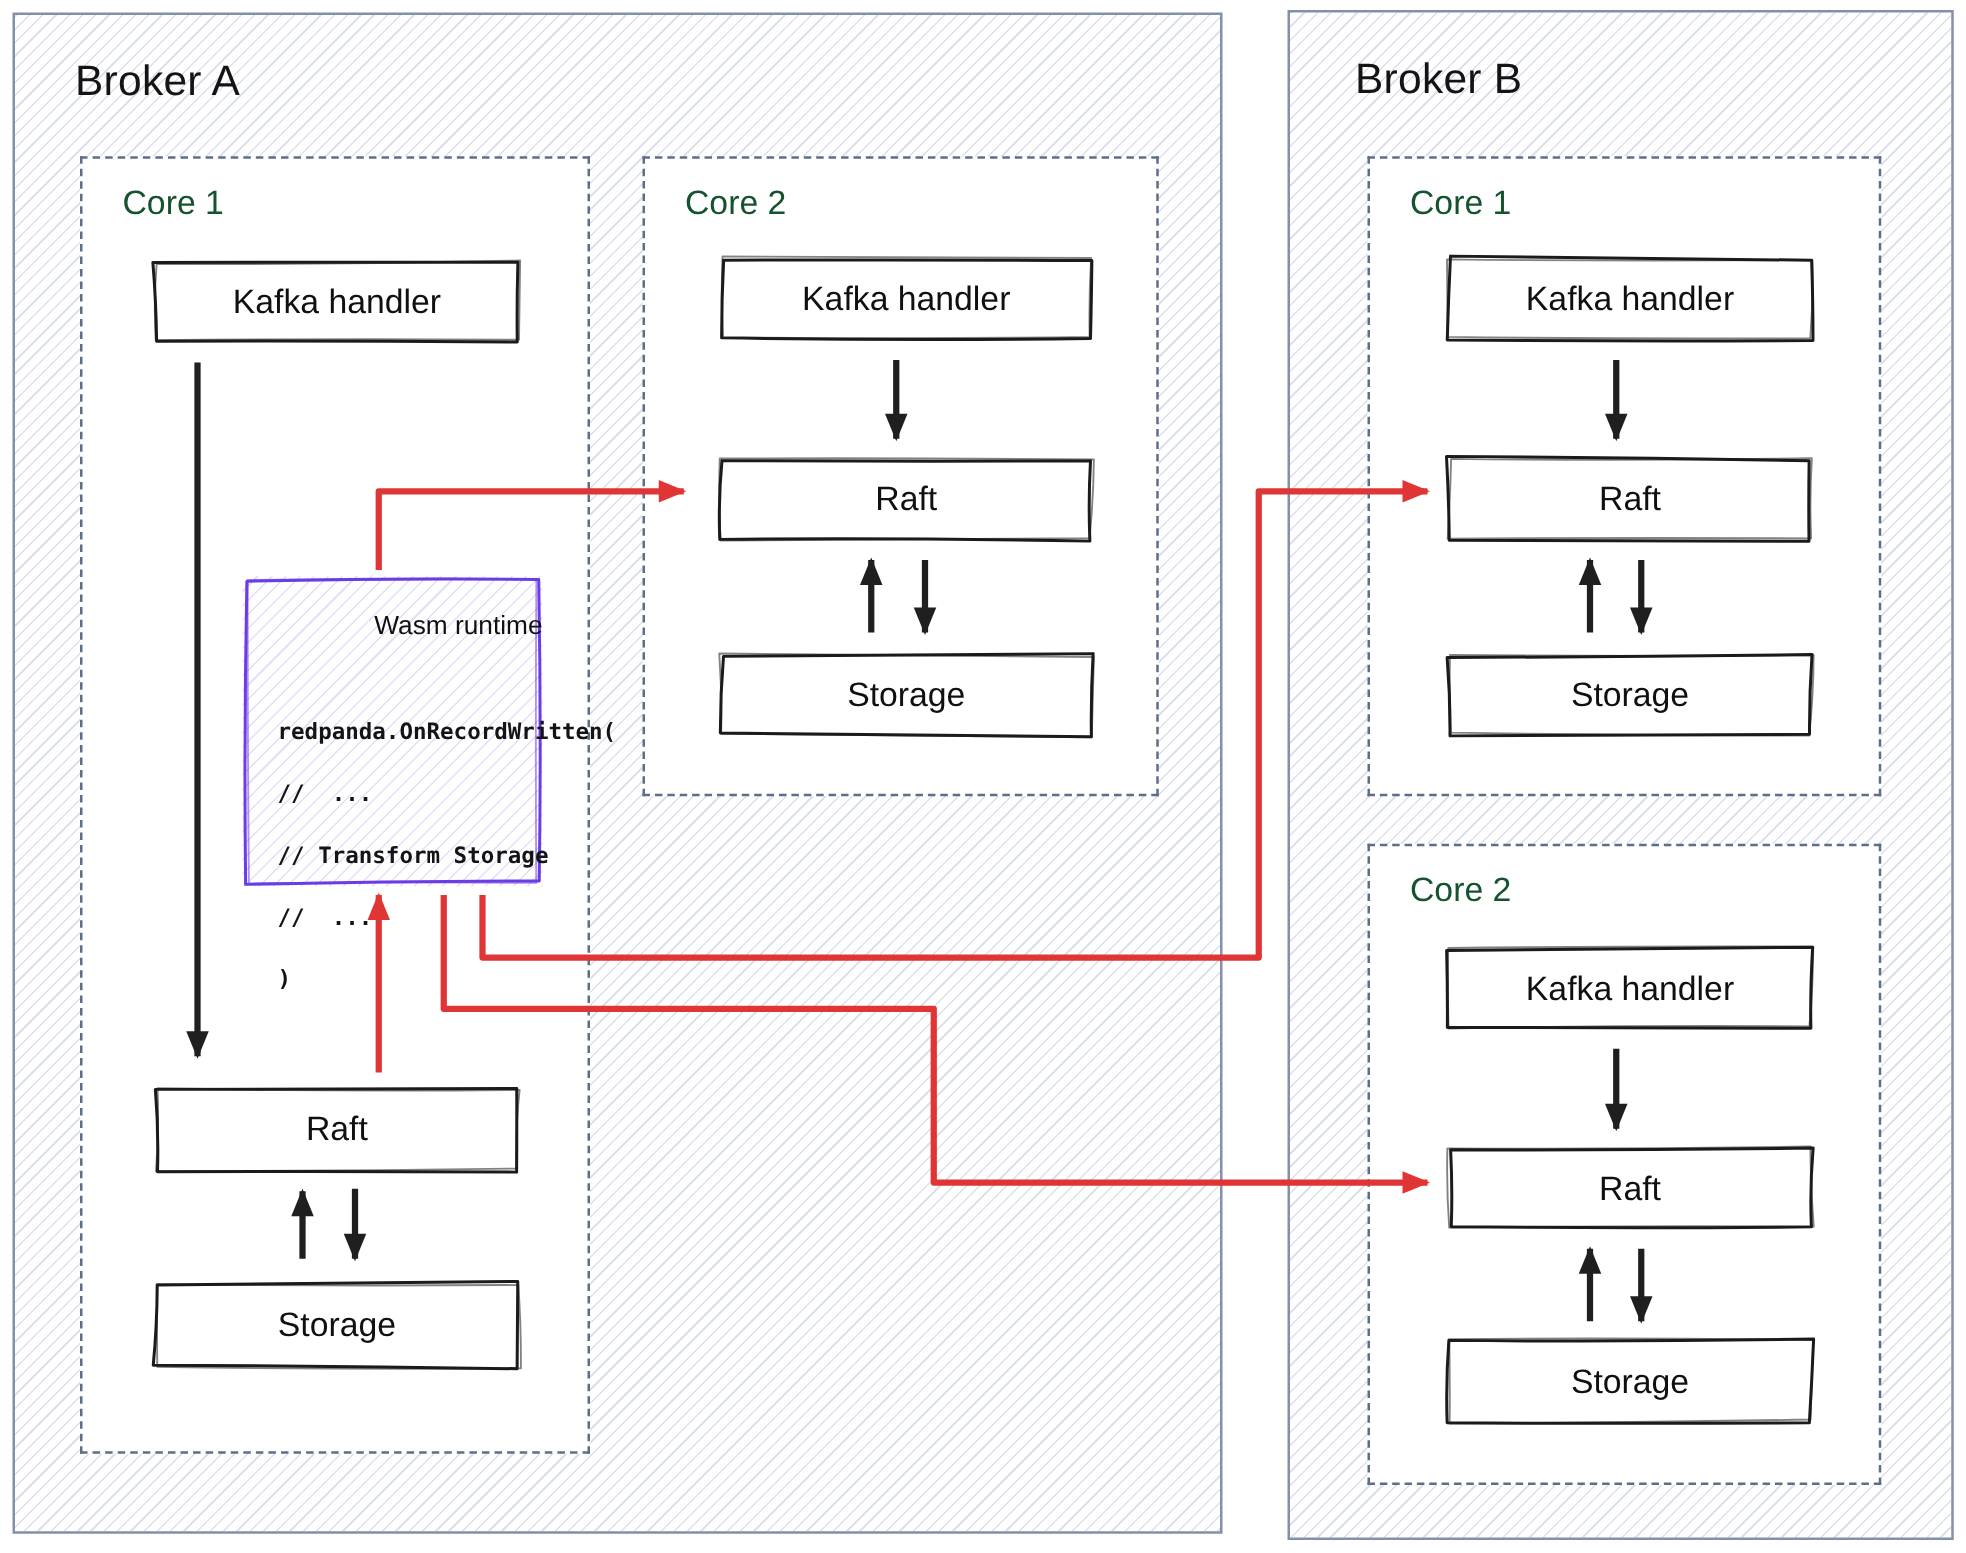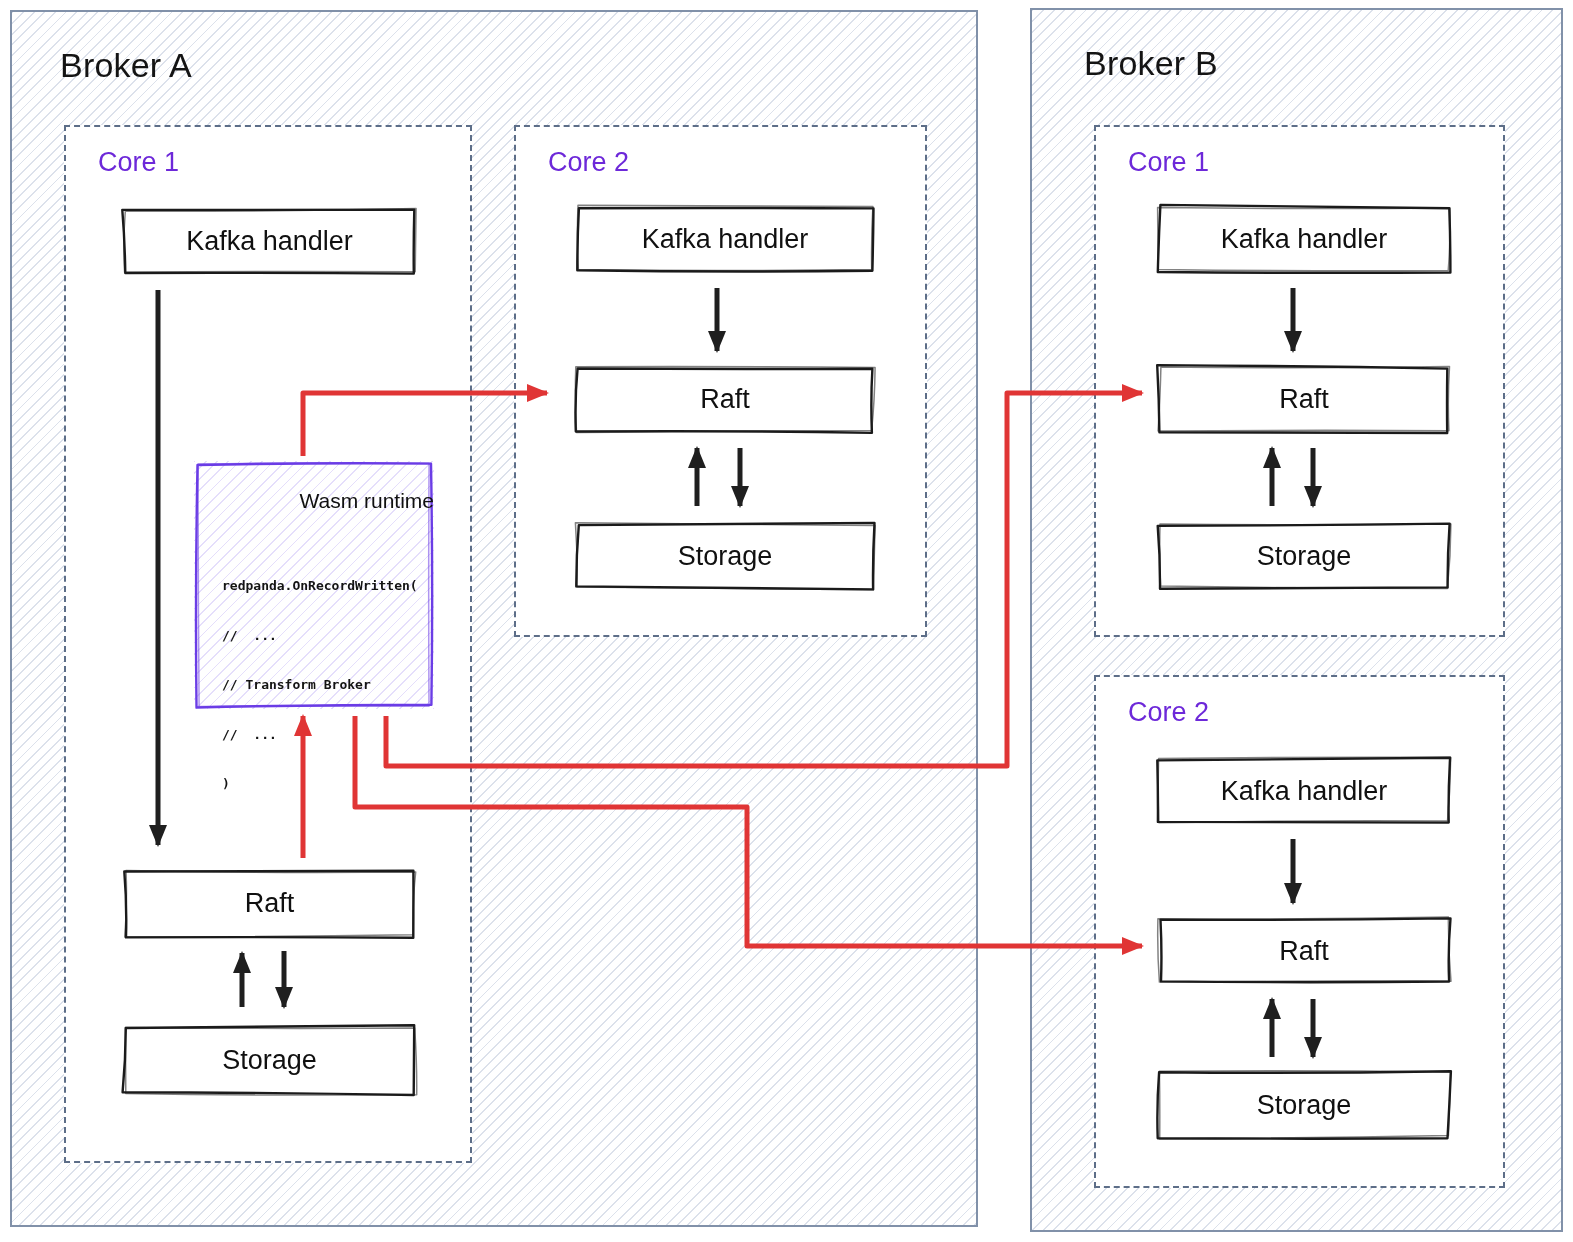--- a/index.html
+++ b/index.html
@@ -18,42 +18,42 @@
     padding-left:20px;
   }
   .broker-title{
     position:absolute;font-size:34px;font-weight:400;color:#141414;letter-spacing:.2px;
   }
   
   .core{
     position:absolute;background:#ffffff;border:2px dashed #5d6e88;box-sizing:border-box;
   }
   .core-title{
-    position:absolute;left:32px;top:20px;font-size:27px;color:#6d28d9;
+    position:absolute;left:32px;top:20px;font-size:27px;color:#14532d;
   }
   
   .sketch{
     position:absolute;background:#ffffff;display:flex;align-items:center;justify-content:center;
     box-sizing:border-box;
   }
   .sketch .label{font-size:27px;color:#101010;position:relative;z-index:2;}
   .sk{position:absolute;left:0;top:0;overflow:visible;pointer-events:none;z-index:1;}
   
   .wasm-box{
     display:block;
     background:
       repeating-linear-gradient(135deg, rgba(124,92,236,0.20) 0px, rgba(124,92,236,0.20) 1.2px, transparent 1.2px, transparent 8px),
       #ffffff;
   }
   .wasm-title{
     position:relative;z-index:2;text-align:right;margin-top:28px;font-size:21px;color:#101010;
   }
   .wasm-code{
     position:absolute;z-index:2;left:28px;top:84px;
-    font-family:"DejaVu Sans Mono",monospace;font-size:13px;line-height:16.5px;font-weight:700;
+    font-family:"DejaVu Sans Mono",monospace;font-size:18px;line-height:16.5px;font-weight:700;
     color:#141414;white-space:pre;
   }
   .wasm-code div{white-space:pre;}
   
   .arrows{position:absolute;left:0;top:0;z-index:50;pointer-events:none;}
 </style>
 </head>
 <body>
 
 <div class="stage">
@@ -74,21 +74,21 @@
 
       <div class="sketch wasm-box" style="left:128px;top:334px;width:240px;height:248px;">
           <svg class="sk" width="240" height="248" viewBox="0 0 240 248">
             <path d="M3.5 4.0 Q122.2 1.4 237.0 2.6 Q239.1 125.2 237.4 243.7 Q120.1 243.7 2.5 246.5 Q1.1 127.1 3.5 4.0 Z" fill="none" stroke="#6b3de6" stroke-width="2.4" opacity="1" stroke-linejoin="round"></path>
             <path d="M4.2 3.1 Q121.4 0.9 235.1 2.3 Q234.3 122.7 235.0 245.3 Q120.5 244.5 5.1 245.5 Q4.0 125.6 4.2 3.1 Z" fill="none" stroke="#6b3de6" stroke-width="1.5" opacity="0.55" stroke-linejoin="round"></path>
           </svg>
         <div class="wasm-title">Wasm runtime</div>
         <div class="wasm-code">
           <div>redpanda.OnRecordWritten(</div>
           <div>//  ...</div>
-          <div>// Transform Broker</div>
+          <div>// Transform Storage</div>
           <div>//  ...</div>
           <div>)</div>
         </div>
       </div>
 
       <div class="sketch" style="left:55px;top:740px;width:297px;height:72px;">
           <svg class="sk" width="297" height="72" viewBox="0 0 297 72">
             <path d="M3.3 4.5 Q147.5 4.2 292.4 3.8 Q292.5 39.0 292.3 70.7 Q149.7 69.7 5.0 70.4 Q6.0 37.3 3.3 4.5 Z" fill="none" stroke="#1b1b1b" stroke-width="2.4" opacity="1" stroke-linejoin="round"></path>
             <path d="M5.0 3.6 Q148.3 6.3 294.7 4.9 Q291.4 34.3 292.1 67.8 Q147.0 69.7 3.8 70.0 Q6.4 35.3 5.0 3.6 Z" fill="none" stroke="#1b1b1b" stroke-width="1.5" opacity="0.55" stroke-linejoin="round"></path>
           </svg>

